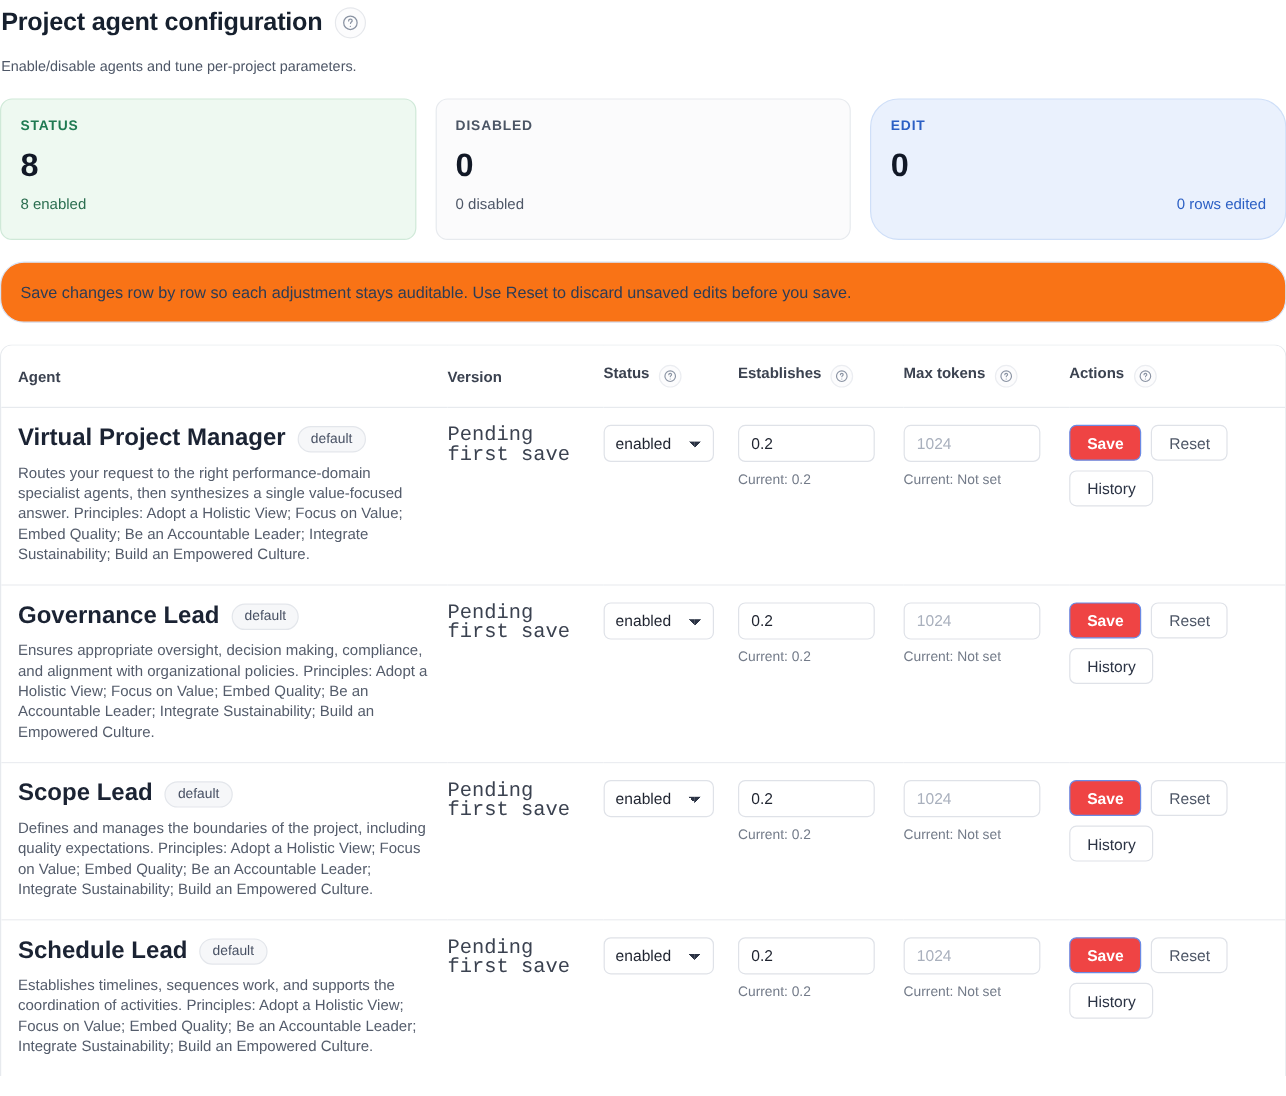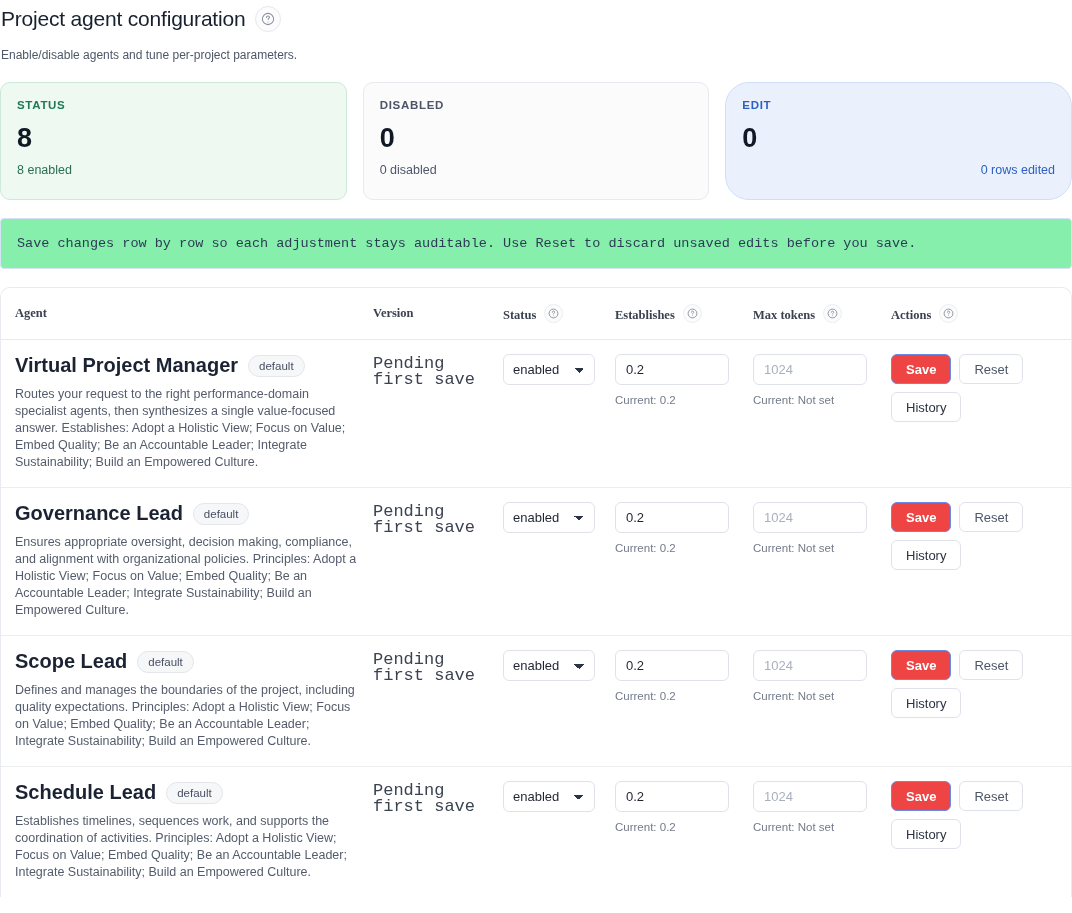--- a/index.html
+++ b/index.html
@@ -13,21 +13,21 @@
   }
   .page { width: 1072px; padding: 0; }
 
   
   .header { padding: 4px 0 0 0; }
   .title-row {
     display: flex; align-items: center; gap: 10px;
     padding-left: 1px;
   }
   .page-title {
-    font-size: 21px; font-weight: 400; letter-spacing: -0.2px;
+    font-size: 21px; font-weight: 700; letter-spacing: -0.2px;
     color: #16202e; margin: 0; line-height: 30px;
   }
   .help-btn {
     width: 26px; height: 26px; border-radius: 50%;
     border: 1px solid #e6e8ec; background: #fcfcfd;
     display: inline-flex; align-items: center; justify-content: center;
     cursor: pointer; flex: none;
   }
   .help-btn svg { display: block; }
   .subtitle {
@@ -53,39 +53,39 @@
   .stat-card.blue  .stat-label { color: #2b5fc4; }
   .stat-value {
     font-size: 27px; font-weight: 700; color: #111826; line-height: 30px;
   }
   .stat-sub { font-size: 12.5px; color: #4e5767; margin-top: 10px; }
   .stat-card.green .stat-sub { color: #2b6e50; }
   .stat-card.blue  .stat-sub { color: #2b5fc4; text-align: right; }
 
   
   .banner {
-    margin-top: 18px; border-radius: 4px;
-    background: #86efac; border: 1px solid #d6e3f7;
-    padding: 17px 16px; font-size: 13.5px; color: #2d3c55; font-family: Liberation Mono, monospace;
+    margin-top: 18px; border-radius: 20px;
+    background: #f97316; border: 1px solid #d6e3f7;
+    padding: 17px 16px; font-size: 13.5px; color: #2d3c55;
   }
 
   
   .table-wrap {
     margin-top: 18px; border: 1px solid #e7eaee;
     border-radius: 10px 10px 0 0; border-bottom: none;
     background: #fff; overflow: hidden;
   }
   table { width: 100%; border-collapse: collapse; table-layout: fixed; }
   thead th {
     text-align: left; font-size: 12.5px; font-weight: 700; color: #3b4250;
     padding: 16px 8px 16px 0; border-bottom: 1px solid #e7eaee;
     background: #fff; vertical-align: middle;
   }
   thead th:first-child { padding-left: 14px; }
-  .th-inner { display: flex; align-items: flex-end; gap: 8px; font-family: Liberation Serif, serif; }
+  .th-inner { display: flex; align-items: flex-start; gap: 8px; }
   .help-mini {
     width: 19px; height: 19px; border-radius: 50%;
     border: 1px solid #ebedf1; background: #fcfcfd;
     display: inline-flex; align-items: center; justify-content: center;
     cursor: pointer; flex: none;
   }
 
   col.c-agent   { width: 372px; }
   col.c-version { width: 130px; }
   col.c-status  { width: 112px; }
@@ -261,21 +261,21 @@
           </th>
         </tr>
       </thead>
       <tbody id="rows-body">
           <tr>
             <td class="agent-cell">
               <div class="agent-head">
                 <span class="agent-name">Virtual Project Manager</span>
                 <span class="badge">default</span>
               </div>
-              <div class="agent-desc">Routes your request to the right performance-domain specialist agents, then synthesizes a single value-focused answer. Establishes: Adopt a Holistic View; Focus on Value; Embed Quality; Be an Accountable Leader; Integrate Sustainability; Build an Empowered Culture.</div>
+              <div class="agent-desc">Routes your request to the right performance-domain specialist agents, then synthesizes a single value-focused answer. Principles: Adopt a Holistic View; Focus on Value; Embed Quality; Be an Accountable Leader; Integrate Sustainability; Build an Empowered Culture.</div>
             </td>
             <td class="version-cell">Pending first save</td>
             <td style="padding-top:14px;"><select class="ctl"><option value="enabled" selected="">enabled</option><option value="disabled">disabled</option></select></td>
             <td style="padding-top:14px;"><input class="ctl" type="text" value="0.2" style=""><div class="current-note">Current: 0.2</div></td>
             <td style="padding-top:14px;"><input class="ctl" type="text" placeholder="1024" style=""><div class="current-note">Current: Not set</div></td>
             <td class="actions-cell"><div class="btn-row">
                 <button class="btn primary">Save</button>
                 <button class="btn">Reset</button>
               </div><button class="btn history">History</button></td>
           </tr>

